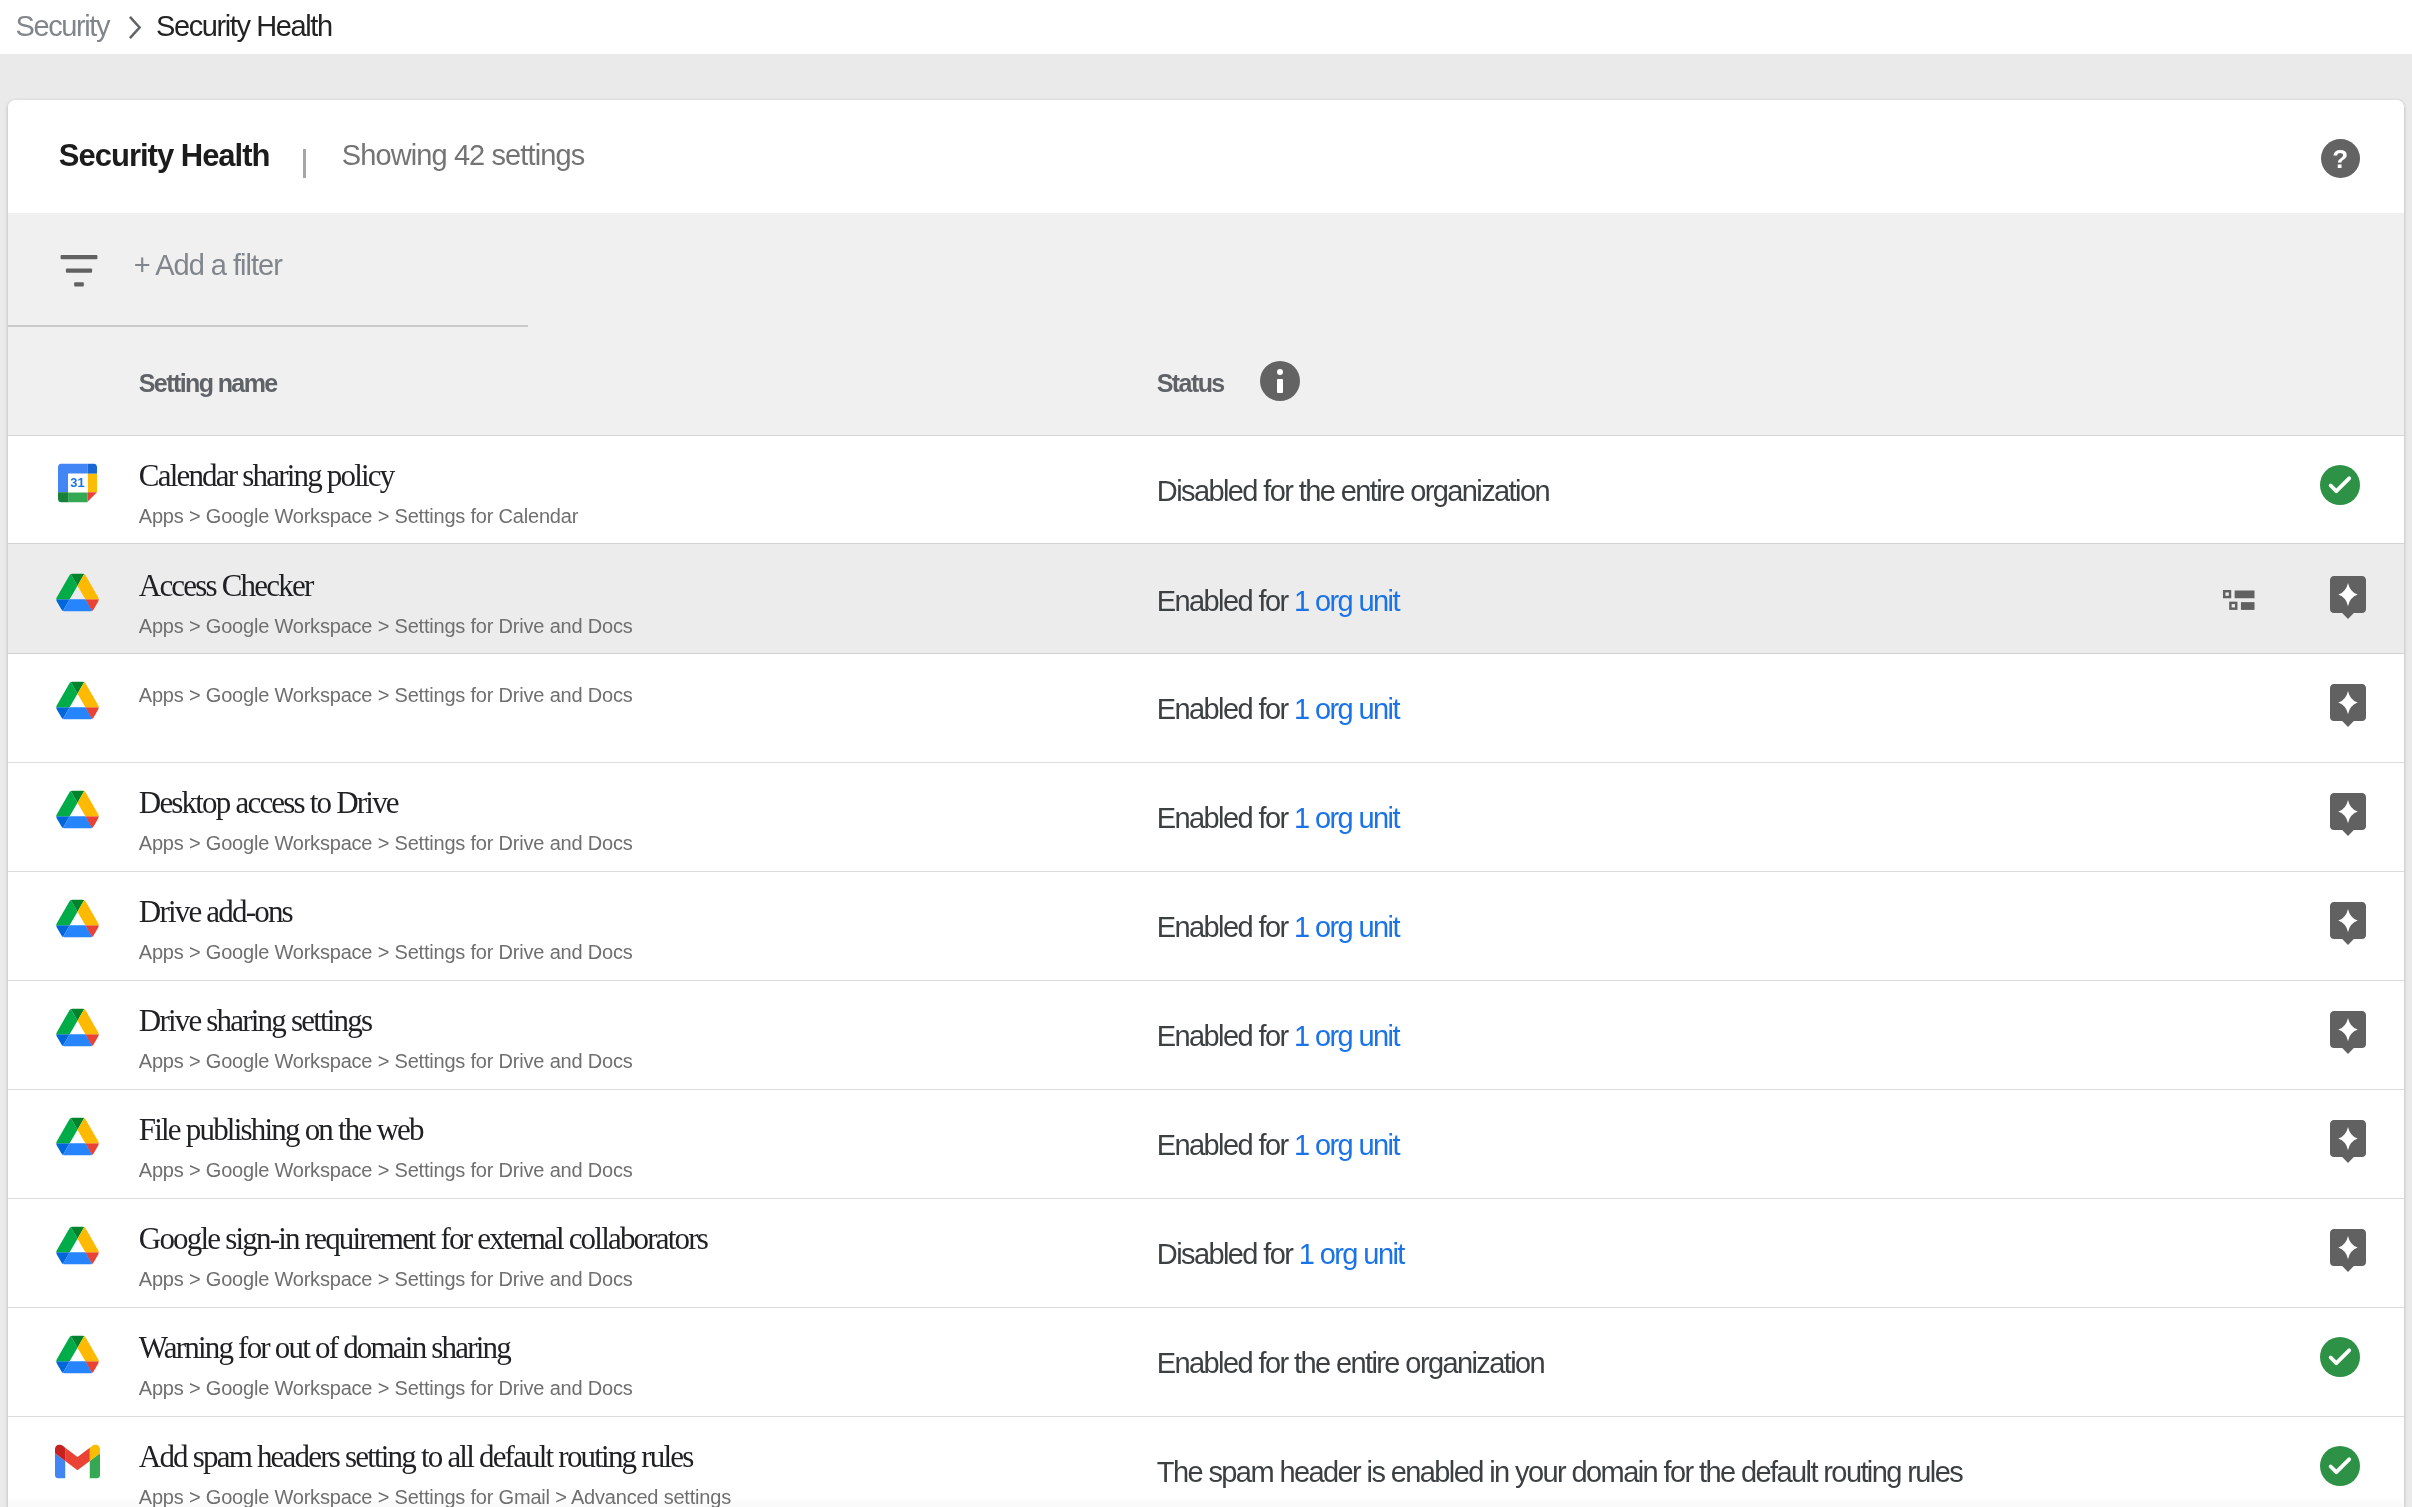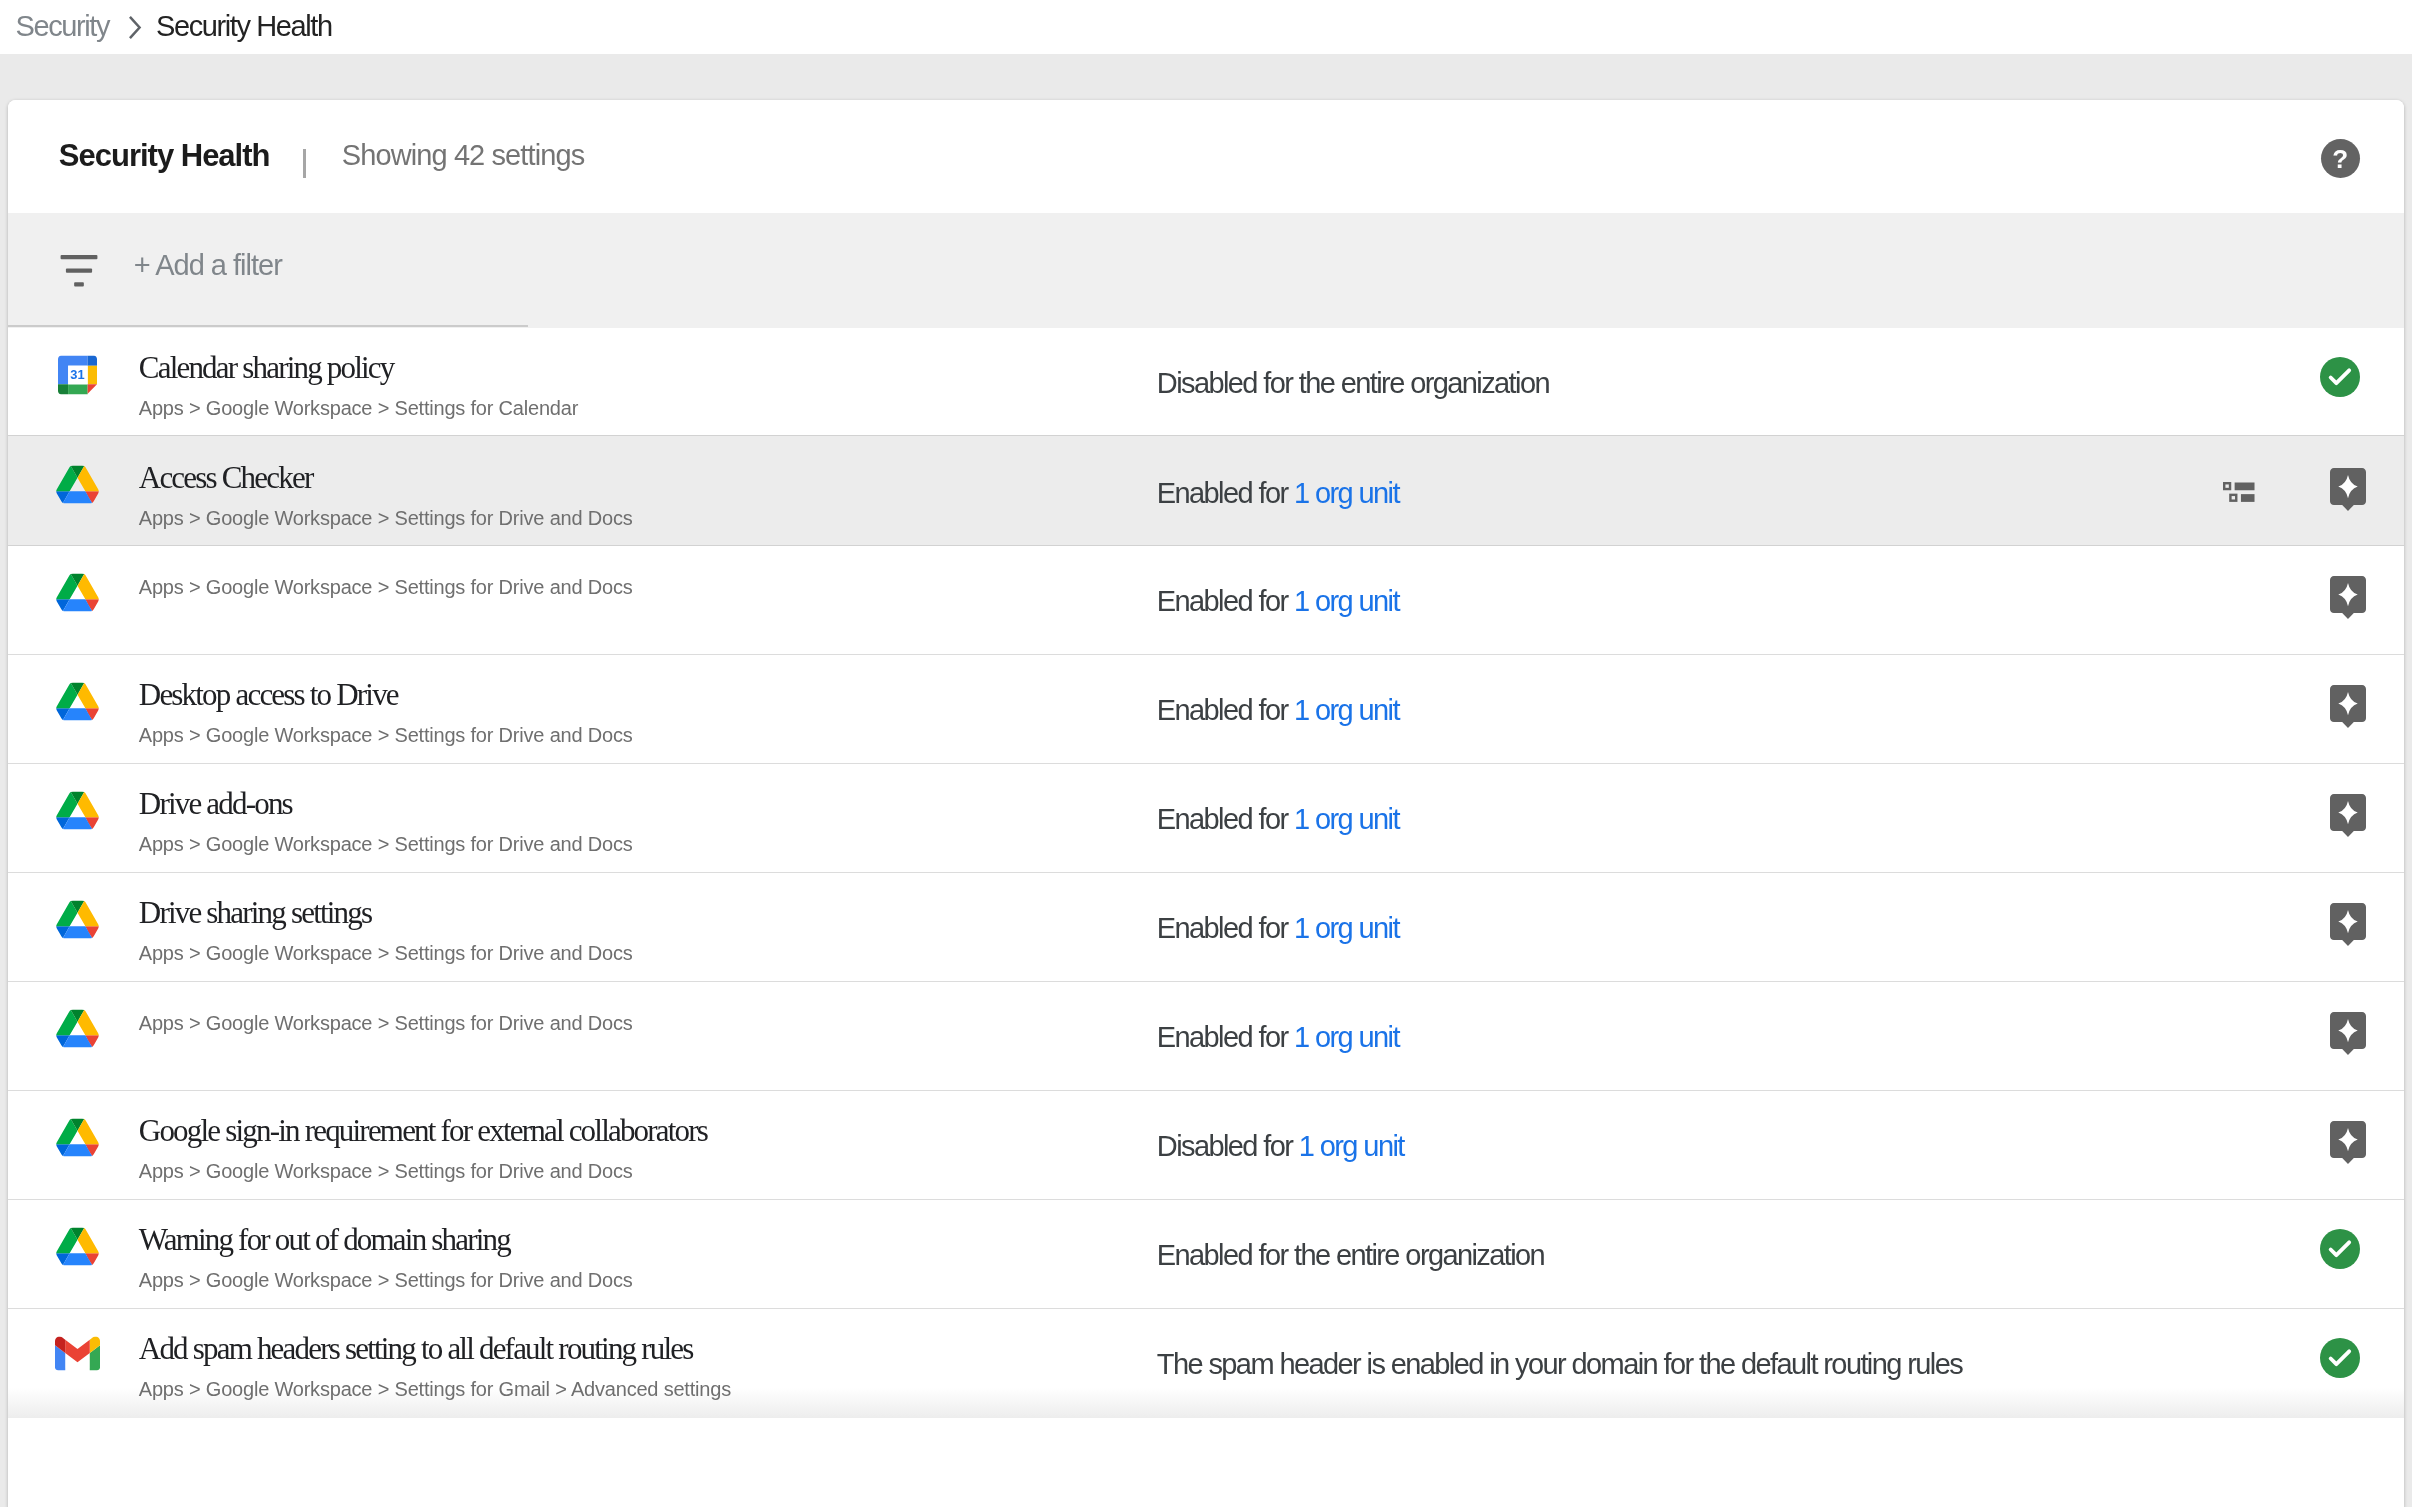--- a/index.html
+++ b/index.html
@@ -60,20 +60,25 @@
     <div class="ul"></div>
     <svg class="fic" style="left:52px;top:42px" width="38" height="32" viewBox="0 0 39 33">
         <g fill="#616161">
           <rect x="0.5" y="0" width="38" height="4.4" rx="1"></rect>
           <rect x="6" y="14" width="27" height="4.4" rx="1"></rect>
           <rect x="14.5" y="28" width="10" height="4.4" rx="1"></rect>
         </g>
       </svg>
     <div class="ftxt">+ Add a filter</div>
   </div>
+  <div class="thead">
+    <div class="sn">Setting name</div>
+    <div class="st">Status</div>
+    <div class="infoc"></div>
+  </div>
   <div class="row r1">
     <div class="ric">
         <svg width="39" height="39" viewBox="0 0 200 200">
           <path fill="#4285f4" d="M152 0H18C8 0 0 8 0 18v130h52V52h100z"></path>
           <path fill="#1967d2" d="M152 0h30c10 0 18 8 18 18v34h-48z"></path>
           <path fill="#fbbc04" d="M152 52h48v96h-48z"></path>
           <path fill="#34a853" d="M52 148h100v52H52z"></path>
           <path fill="#188038" d="M0 148h52v52H18c-10 0-18-8-18-18z"></path>
           <path fill="#ea4335" d="M152 148h48l-48 48z"></path>
           <rect fill="#fff" x="52" y="52" width="100" height="96"></rect>
@@ -205,20 +210,21 @@
         <svg width="43" height="38" viewBox="0 0 87.3 78">
           <path fill="#0066da" d="m6.6 66.85 3.85 6.65c.8 1.4 1.95 2.5 3.3 3.3l13.75-23.8h-27.5c0 1.55.4 3.1 1.2 4.5z"></path>
           <path fill="#00ac47" d="m43.65 25-13.75-23.8c-1.35.8-2.5 1.9-3.3 3.3l-25.4 44a9.06 9.06 0 0 0-1.2 4.5h27.5z"></path>
           <path fill="#ea4335" d="m73.55 76.8c1.35-.8 2.5-1.9 3.3-3.3l1.6-2.75 7.65-13.25c.8-1.4 1.2-2.95 1.2-4.5h-27.5l5.85 11.5z"></path>
           <path fill="#00832d" d="m43.65 25 13.75-23.8c-1.35-.8-2.9-1.2-4.5-1.2h-18.5c-1.6 0-3.15.45-4.5 1.2z"></path>
           <path fill="#2684fc" d="m59.8 53h-32.3l-13.75 23.8c1.35.8 2.9 1.2 4.5 1.2h50.8c1.6 0 3.15-.45 4.5-1.2z"></path>
           <path fill="#ffba00" d="m73.4 26.5-12.7-22c-.8-1.4-1.95-2.5-3.3-3.3l-13.75 23.8 16.15 28h27.45c0-1.55-.4-3.1-1.2-4.5z"></path>
         </svg>
       </div>
     <div class="txt">
+        <div class="t1">File publishing on the web</div>
         <div class="t2">Apps &gt; Google Workspace &gt; Settings for Drive and Docs</div>
       </div>
     <div class="status">Enabled for <a>1 org unit</a></div>
     <svg class="rwrap" width="36" height="43" viewBox="0 0 37 44">
         <path fill="#616161" d="M33 0H4C1.8 0 0 1.8 0 4v30c0 2.2 1.8 4 4 4h8.5l6 6 6-6H33c2.2 0 4-1.8 4-4V4c0-2.2-1.8-4-4-4z"></path>
         <path fill="#fff" d="M18.5 7Q20.4 16.2 28.5 19Q20.4 21.8 18.5 31Q16.6 21.8 8.5 19Q16.6 16.2 18.5 7Z"></path>
       </svg>
   </div>
   <div class="row">
     <div class="ric">

